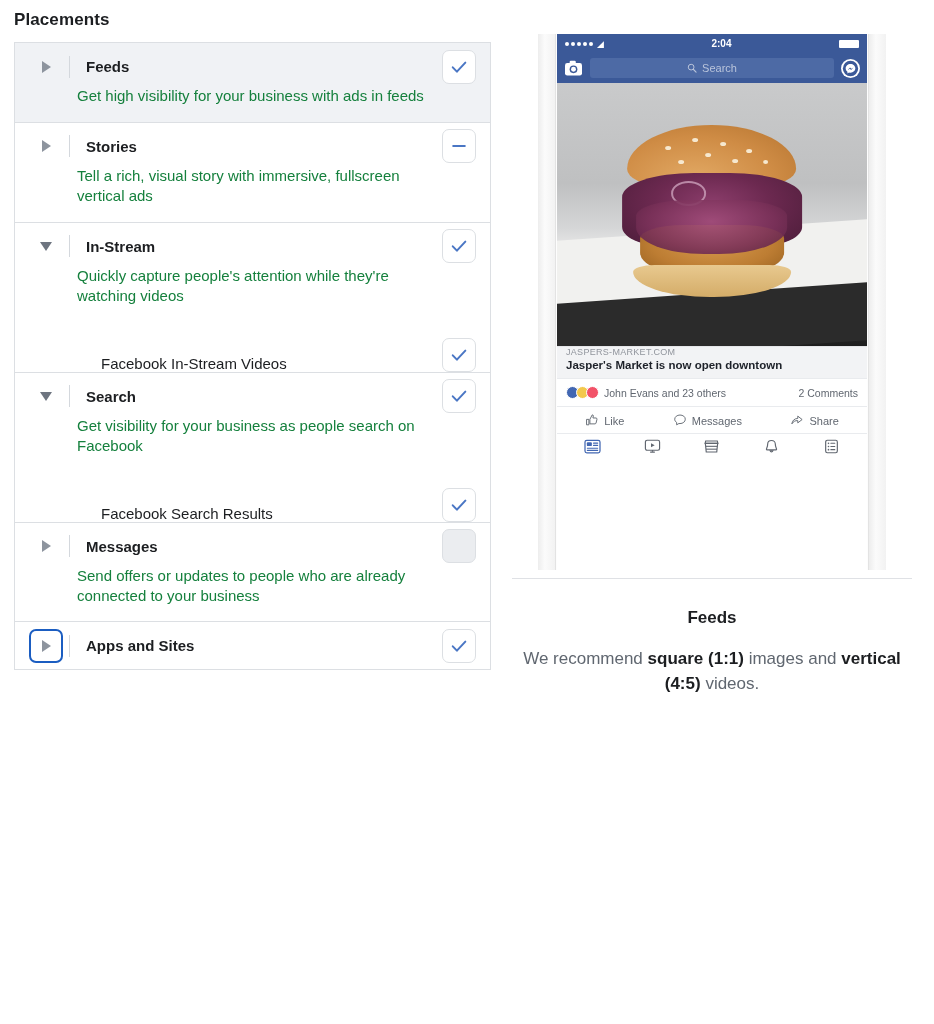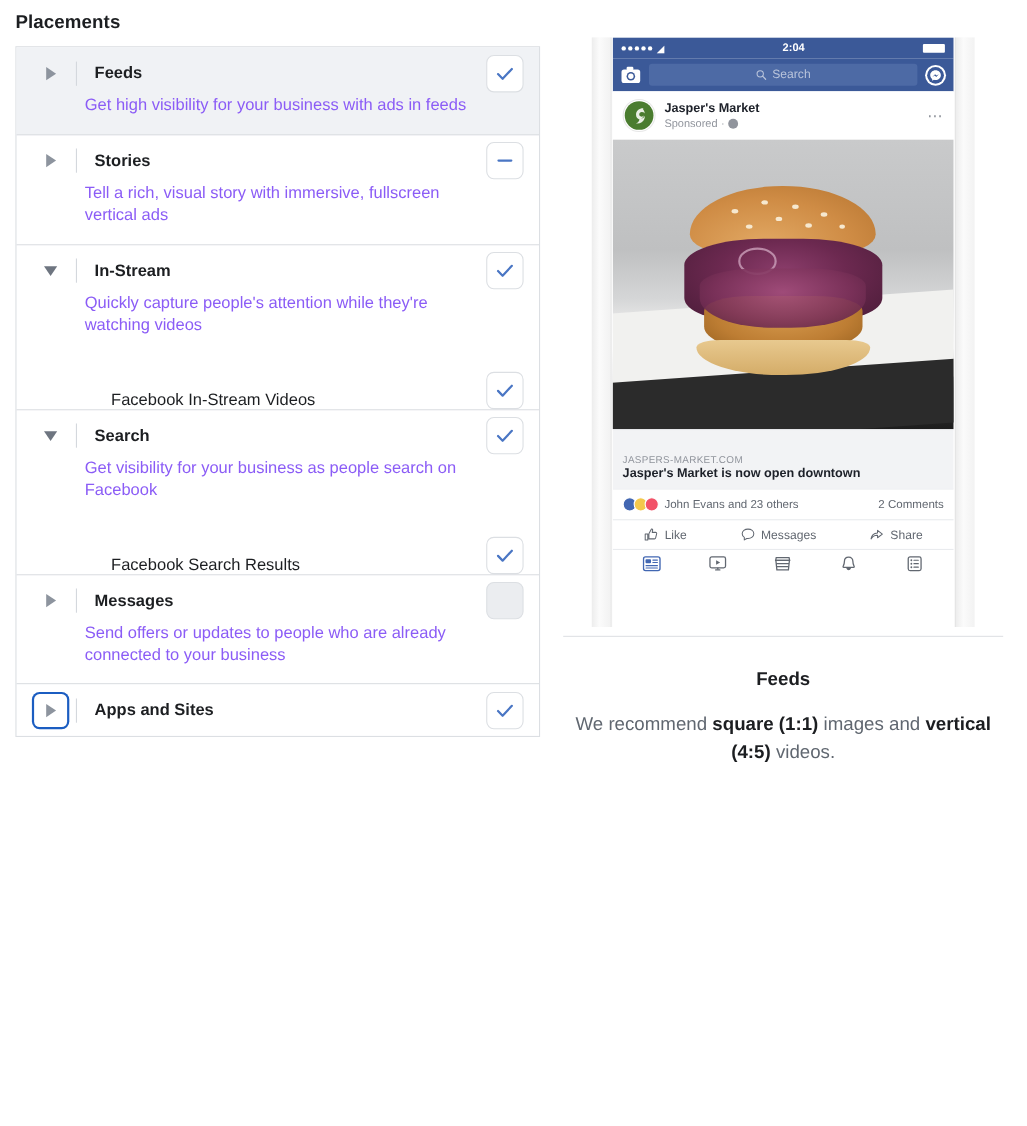--- a/index.html
+++ b/index.html
@@ -55,21 +55,21 @@
   }
   .vsep {
     width: 1px; height: 22px; background: #d4d8dd;
     margin-left: 8px; margin-right: 16px; flex: 0 0 auto;
   }
   .group-title {
     font-size: 15px; font-weight: bold; color: #1c1e21;
     flex: 1 1 auto;
   }
   .group-desc {
-    font-size: 15px; color: #8b5cf6; line-height: 1.33;
+    font-size: 15px; color: #15803d; line-height: 1.33;
     padding: 0 60px 16px 62px; margin-top: -4px;
   }
 
   
   .cbox {
     width: 34px; height: 34px; flex: 0 0 auto;
     border-radius: 7px;
     display: flex; align-items: center; justify-content: center;
   }
   .cbox.on   { background: #fff; border: 1px solid #dcdfe3; }
@@ -176,21 +176,21 @@
            border-radius: 35% 35% 45% 45% / 30% 30% 50% 50%; opacity: .9; }
   .ring { position: absolute; left: 27%; top: 31%; width: 20%; height: 14%;
           border: 2.5px solid #c79ab5; border-radius: 50%; opacity: .85; }
   .chick { position: absolute; left: 10%; right: 10%; top: 56%; height: 27%;
            background: radial-gradient(ellipse at 50% 35%, #d79b4e 0%, #bd7d33 60%, #97601f 100%);
            border-radius: 30% 30% 36% 36% / 28% 28% 44% 44%; }
   .bun-bot { position: absolute; left: 6%; right: 6%; top: 78%; height: 18%;
              background: linear-gradient(#e8c98f, #d4ac68);
              border-radius: 14% 14% 50% 50% / 22% 22% 80% 80%; }
 
-  .linkbar { background: #f2f3f5; padding: 22px 9px 7px; border-top: 1px solid #e5e6e9; }
+  .linkbar { background: #f2f3f5; padding: 0 9px 7px; border-top: 1px solid #e5e6e9; }
   .link-url { font-size: 9px; color: #90949c; letter-spacing: .3px; }
   .link-title { font-size: 11.5px; font-weight: bold; color: #1d2129; margin-top: 2px; }
 
   .reactrow {
     display: flex; align-items: center; padding: 7px 9px;
     border-top: 1px solid #e9ebee; background: #fff;
   }
   .reacts { display: flex; align-items: center; }
   .rc { width: 13px; height: 13px; border-radius: 50%; border: 1.5px solid #fff; }
   .rc.like { background: #4267b2; margin-left: 0; }
@@ -374,38 +374,20 @@
           </span>
           <span class="msgr">
             <svg viewBox="0 0 20 20" width="17" height="17">
               <circle cx="10" cy="10" r="9" fill="#3b5998"></circle>
               <path d="M10 4.6c-3.2 0-5.7 2.3-5.7 5.2 0 1.6.8 3.1 2.1 4v2l1.9-1.1c.5.15 1.1.22 1.7.22 3.2 0 5.7-2.3 5.7-5.1S13.2 4.6 10 4.6z" fill="#fff"></path>
               <path d="M6.6 11.7l2.9-3 1.5 1.5 2.5-1.5-2.8 3-1.5-1.5-2.6 1.5z" fill="#3b5998"></path>
             </svg>
           </span>
         </div>
 
-        <div class="post-head">
-          <span class="avatar">
-            <svg viewBox="0 0 30 30" width="28" height="28">
-              <circle cx="15" cy="15" r="14" fill="#4a7c2f"></circle>
-              <path d="M19 8c-4 0-7 2.6-7 6.2 0 2.3 1.4 4 3.4 4.6-.6 2.2-2 3.5-3.6 3.9 3.9.6 7.2-1.3 8.4-4.6.9-2.6.6-5.7-.3-7.6-.2-.4-.5-.8-.9-1.1z" fill="#e9eee4"></path>
-              <path d="M17.6 11.6c-1.4 0-2.5 1-2.5 2.3s1 2.2 2.3 2.2c1.1 0 1.9-.5 2.3-1.3-.4 1.7-1.6 2.9-3.1 3.3 2.6-.1 4.4-1.9 4.4-4.2 0-1.4-1.2-2.3-3.4-2.3z" fill="#4a7c2f"></path>
-            </svg>
-          </span>
-          <span>
-            <div class="ph-name">Jasper's Market</div>
-            <div class="ph-sub">
-              <span>Sponsored</span>
-              <span>·</span>
-              <span class="globe"></span>
-            </div>
-          </span>
-          <span class="dots3">⋯</span>
-        </div>
 
         <div class="photo">
           <div class="plate"></div>
           <div class="plate2"></div>
           <div class="burger">
             <div class="bun-top">
               <i class="sesame" style="left:22%;top:34%;width:6px;height:4px;"></i>
               <i class="sesame" style="left:38%;top:22%;width:6px;height:4px;"></i>
               <i class="sesame" style="left:55%;top:28%;width:6px;height:4px;"></i>
               <i class="sesame" style="left:70%;top:40%;width:6px;height:4px;"></i>

